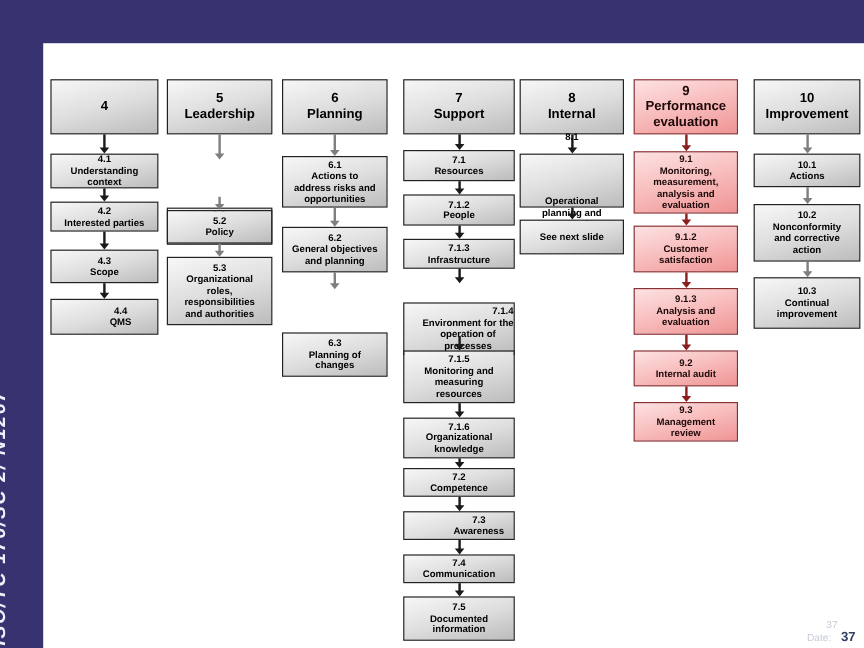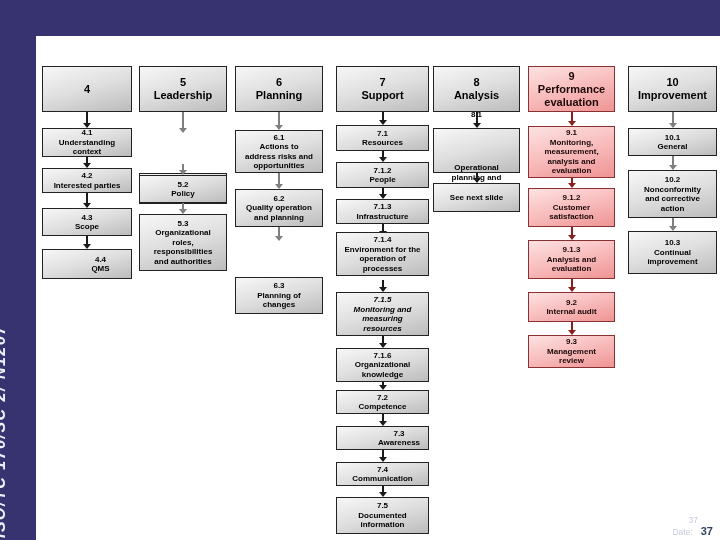--- a/index.html
+++ b/index.html
@@ -108,21 +108,21 @@
         <div class="arrow c-gray" style="left: 274px; top: 112px; height: 18px;"></div>
         <div class="node box" style="left: 235px; top: 130px; width: 88px; height: 43px;">
           <div class="num">6.1</div>
           <div class="lbl">Actions to
 address risks and
 opportunities</div>
         </div>
         <div class="arrow c-gray" style="left: 274px; top: 173px; height: 16px;"></div>
         <div class="node box" style="left: 235px; top: 189px; width: 88px; height: 38px;">
           <div class="num">6.2</div>
-          <div class="lbl">Quality operation
+          <div class="lbl">General objectives
 and planning</div>
         </div>
         <div class="arrow c-gray" style="left: 274px; top: 227px; height: 14px;"></div>
         <div class="node box" style="left: 235px; top: 241px; width: 88px; height: 37px; margin-top: 36px;">
           <div class="num">6.3</div>
           <div class="lbl">Planning of
 changes</div>
         </div>
       </div>
       <div class="col">
@@ -139,28 +139,28 @@
         <div class="node box" style="left: 336px; top: 162px; width: 93px; height: 26px; justify-content: center;">
           <div class="num">7.1.2</div>
           <div class="lbl">People</div>
         </div>
         <div class="arrow c-black" style="left: 377.5px; top: 188px; height: 11px;"></div>
         <div class="node box" style="left: 336px; top: 199px; width: 93px; height: 25px;">
           <div class="num">7.1.3</div>
           <div class="lbl">Infrastructure</div>
         </div>
         <div class="arrow c-black" style="left: 377.5px; top: 224px; height: 12px;"></div>
-        <div class="node box" style="left: 336px; top: 232px; width: 93px; height: 44px;">
+        <div class="node box" style="left: 336px; top: 252px; width: 93px; height: 44px; align-items: flex-end;">
           <div class="num">7.1.4</div>
           <div class="lbl">Environment for the
 operation of
 processes</div>
         </div>
         <div class="arrow c-black" style="left: 377.5px; top: 280px; height: 12px;"></div>
-        <div class="node box" style="left: 336px; top: 292px; width: 93px; height: 44px; font-style: italic;">
+        <div class="node box" style="left: 336px; top: 292px; width: 93px; height: 44px;">
           <div class="num">7.1.5</div>
           <div class="lbl">Monitoring and
 measuring
 resources</div>
         </div>
         <div class="arrow c-black" style="left: 377.5px; top: 336px; height: 12px;"></div>
         <div class="node box" style="left: 336px; top: 348px; width: 93px; height: 34px;">
           <div class="num">7.1.6</div>
           <div class="lbl">Organizational
 knowledge</div>
@@ -183,21 +183,21 @@
         <div class="arrow c-black" style="left: 377.5px; top: 486px; height: 11px;"></div>
         <div class="node box" style="left: 336px; top: 497px; width: 93px; height: 37px;">
           <div class="num">7.5</div>
           <div class="lbl">Documented
 information</div>
         </div>
       </div>
       <div class="col">
         <div class="node header" style="left: 433px; top: 66px; width: 87px; height: 46px;">
           <div class="num">8</div>
-          <div class="lbl">Analysis</div>
+          <div class="lbl">Internal</div>
         </div>
         <div class="arrow c-black" style="left: 471.5px; top: 112px; height: 16px;"></div>
         <div class="node box" style="left: 433px; top: 128px; width: 87px; height: 45px; gap: 44px;">
           <div class="num">8.1</div>
           <div class="lbl">Operational
 planning and
 control</div>
         </div>
         <div class="arrow c-black" style="left: 471.5px; top: 173px; height: 10px;"></div>
         <div class="node box" style="left: 433px; top: 183px; width: 87px; height: 29px;">
@@ -243,21 +243,21 @@
         </div>
       </div>
       <div class="col">
         <div class="node header" style="left: 628px; top: 66px; width: 89px; height: 46px;">
           <div class="num">10</div>
           <div class="lbl">Improvement</div>
         </div>
         <div class="arrow c-gray" style="left: 667.5px; top: 112px; height: 16px;"></div>
         <div class="node box" style="left: 628px; top: 128px; width: 89px; height: 28px;">
           <div class="num">10.1</div>
-          <div class="lbl">General</div>
+          <div class="lbl">Actions</div>
         </div>
         <div class="arrow c-gray" style="left: 667.5px; top: 156px; height: 14px;"></div>
         <div class="node box" style="left: 628px; top: 170px; width: 89px; height: 48px;">
           <div class="num">10.2</div>
           <div class="lbl">Nonconformity
 and corrective
 action</div>
         </div>
         <div class="arrow c-gray" style="left: 667.5px; top: 218px; height: 13px;"></div>
         <div class="node box" style="left: 628px; top: 231px; width: 89px; height: 43px;">

